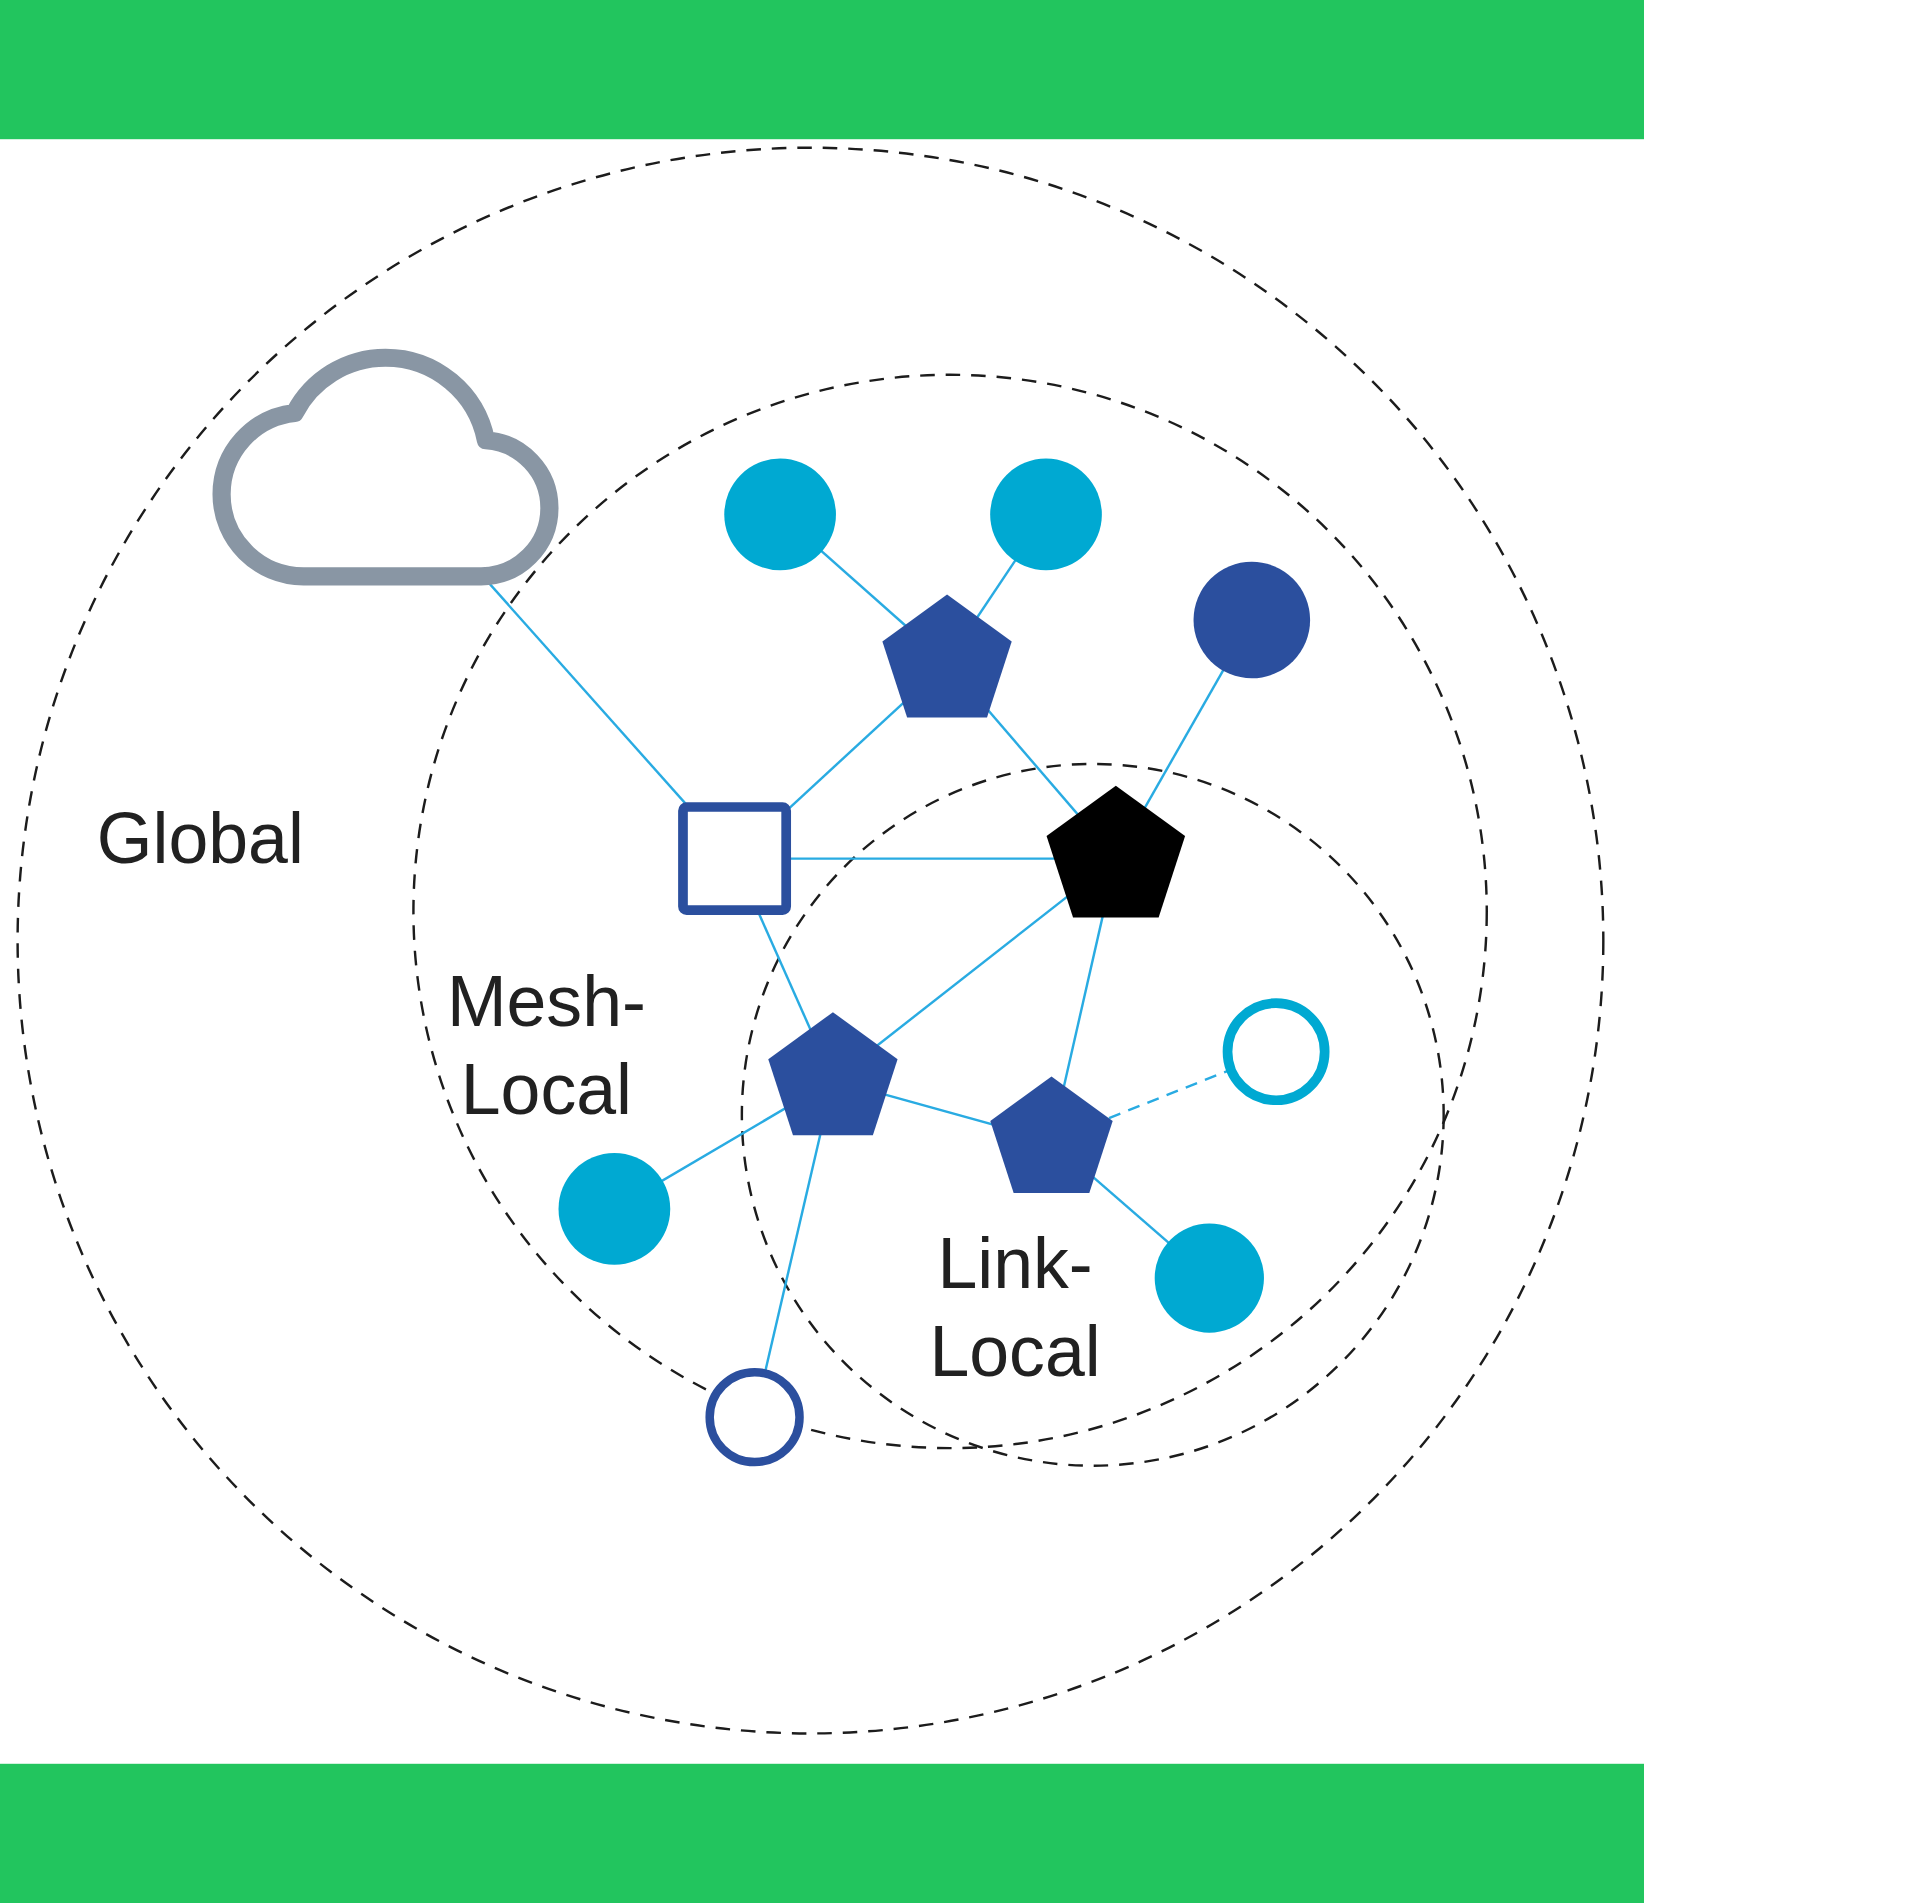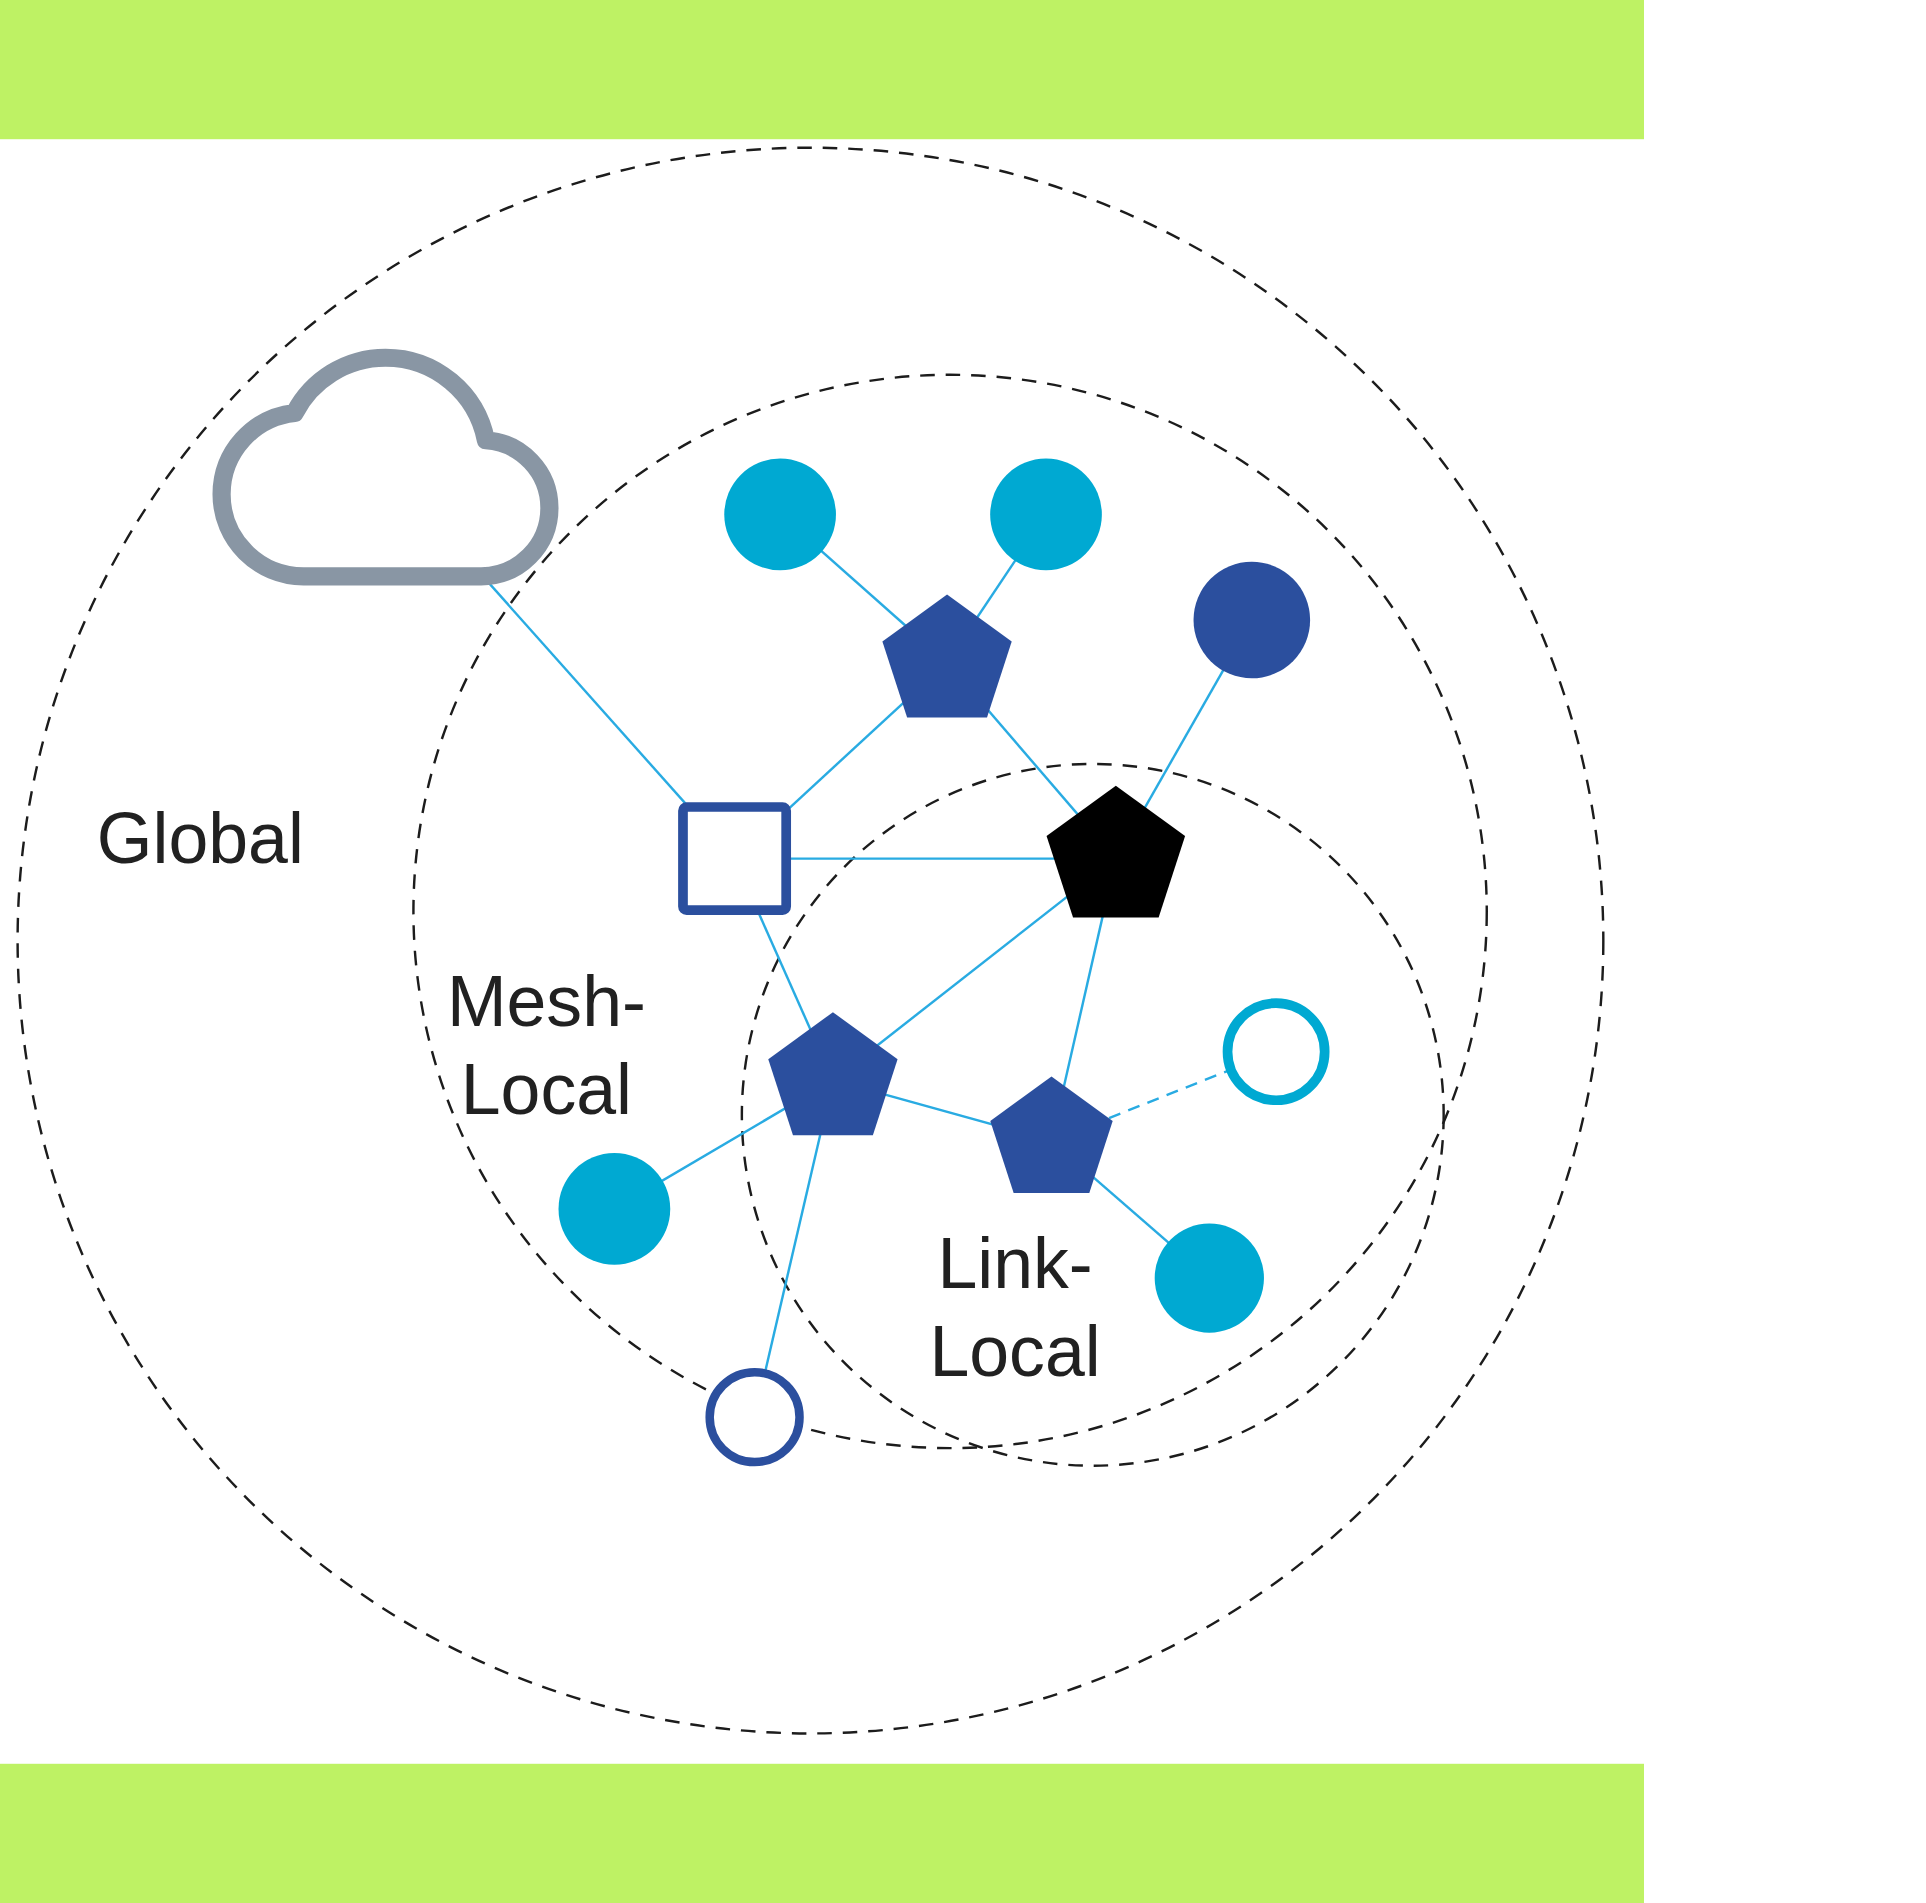--- a/index.html
+++ b/index.html
@@ -4,21 +4,21 @@
 <style>
   html, body {
     margin: 0;
     padding: 0;
     background: #ffffff;
   }
   .canvas {
     position: relative;
     width: 1644px;
     height: 1903px;
-    background: #bef264;
+    background: #22c55e;
     overflow: hidden;
   }
   .canvas svg {
     display: block;
     width: 100%;
     height: 100%;
   }
   text {
     font-family: "Liberation Sans", sans-serif;
   }

